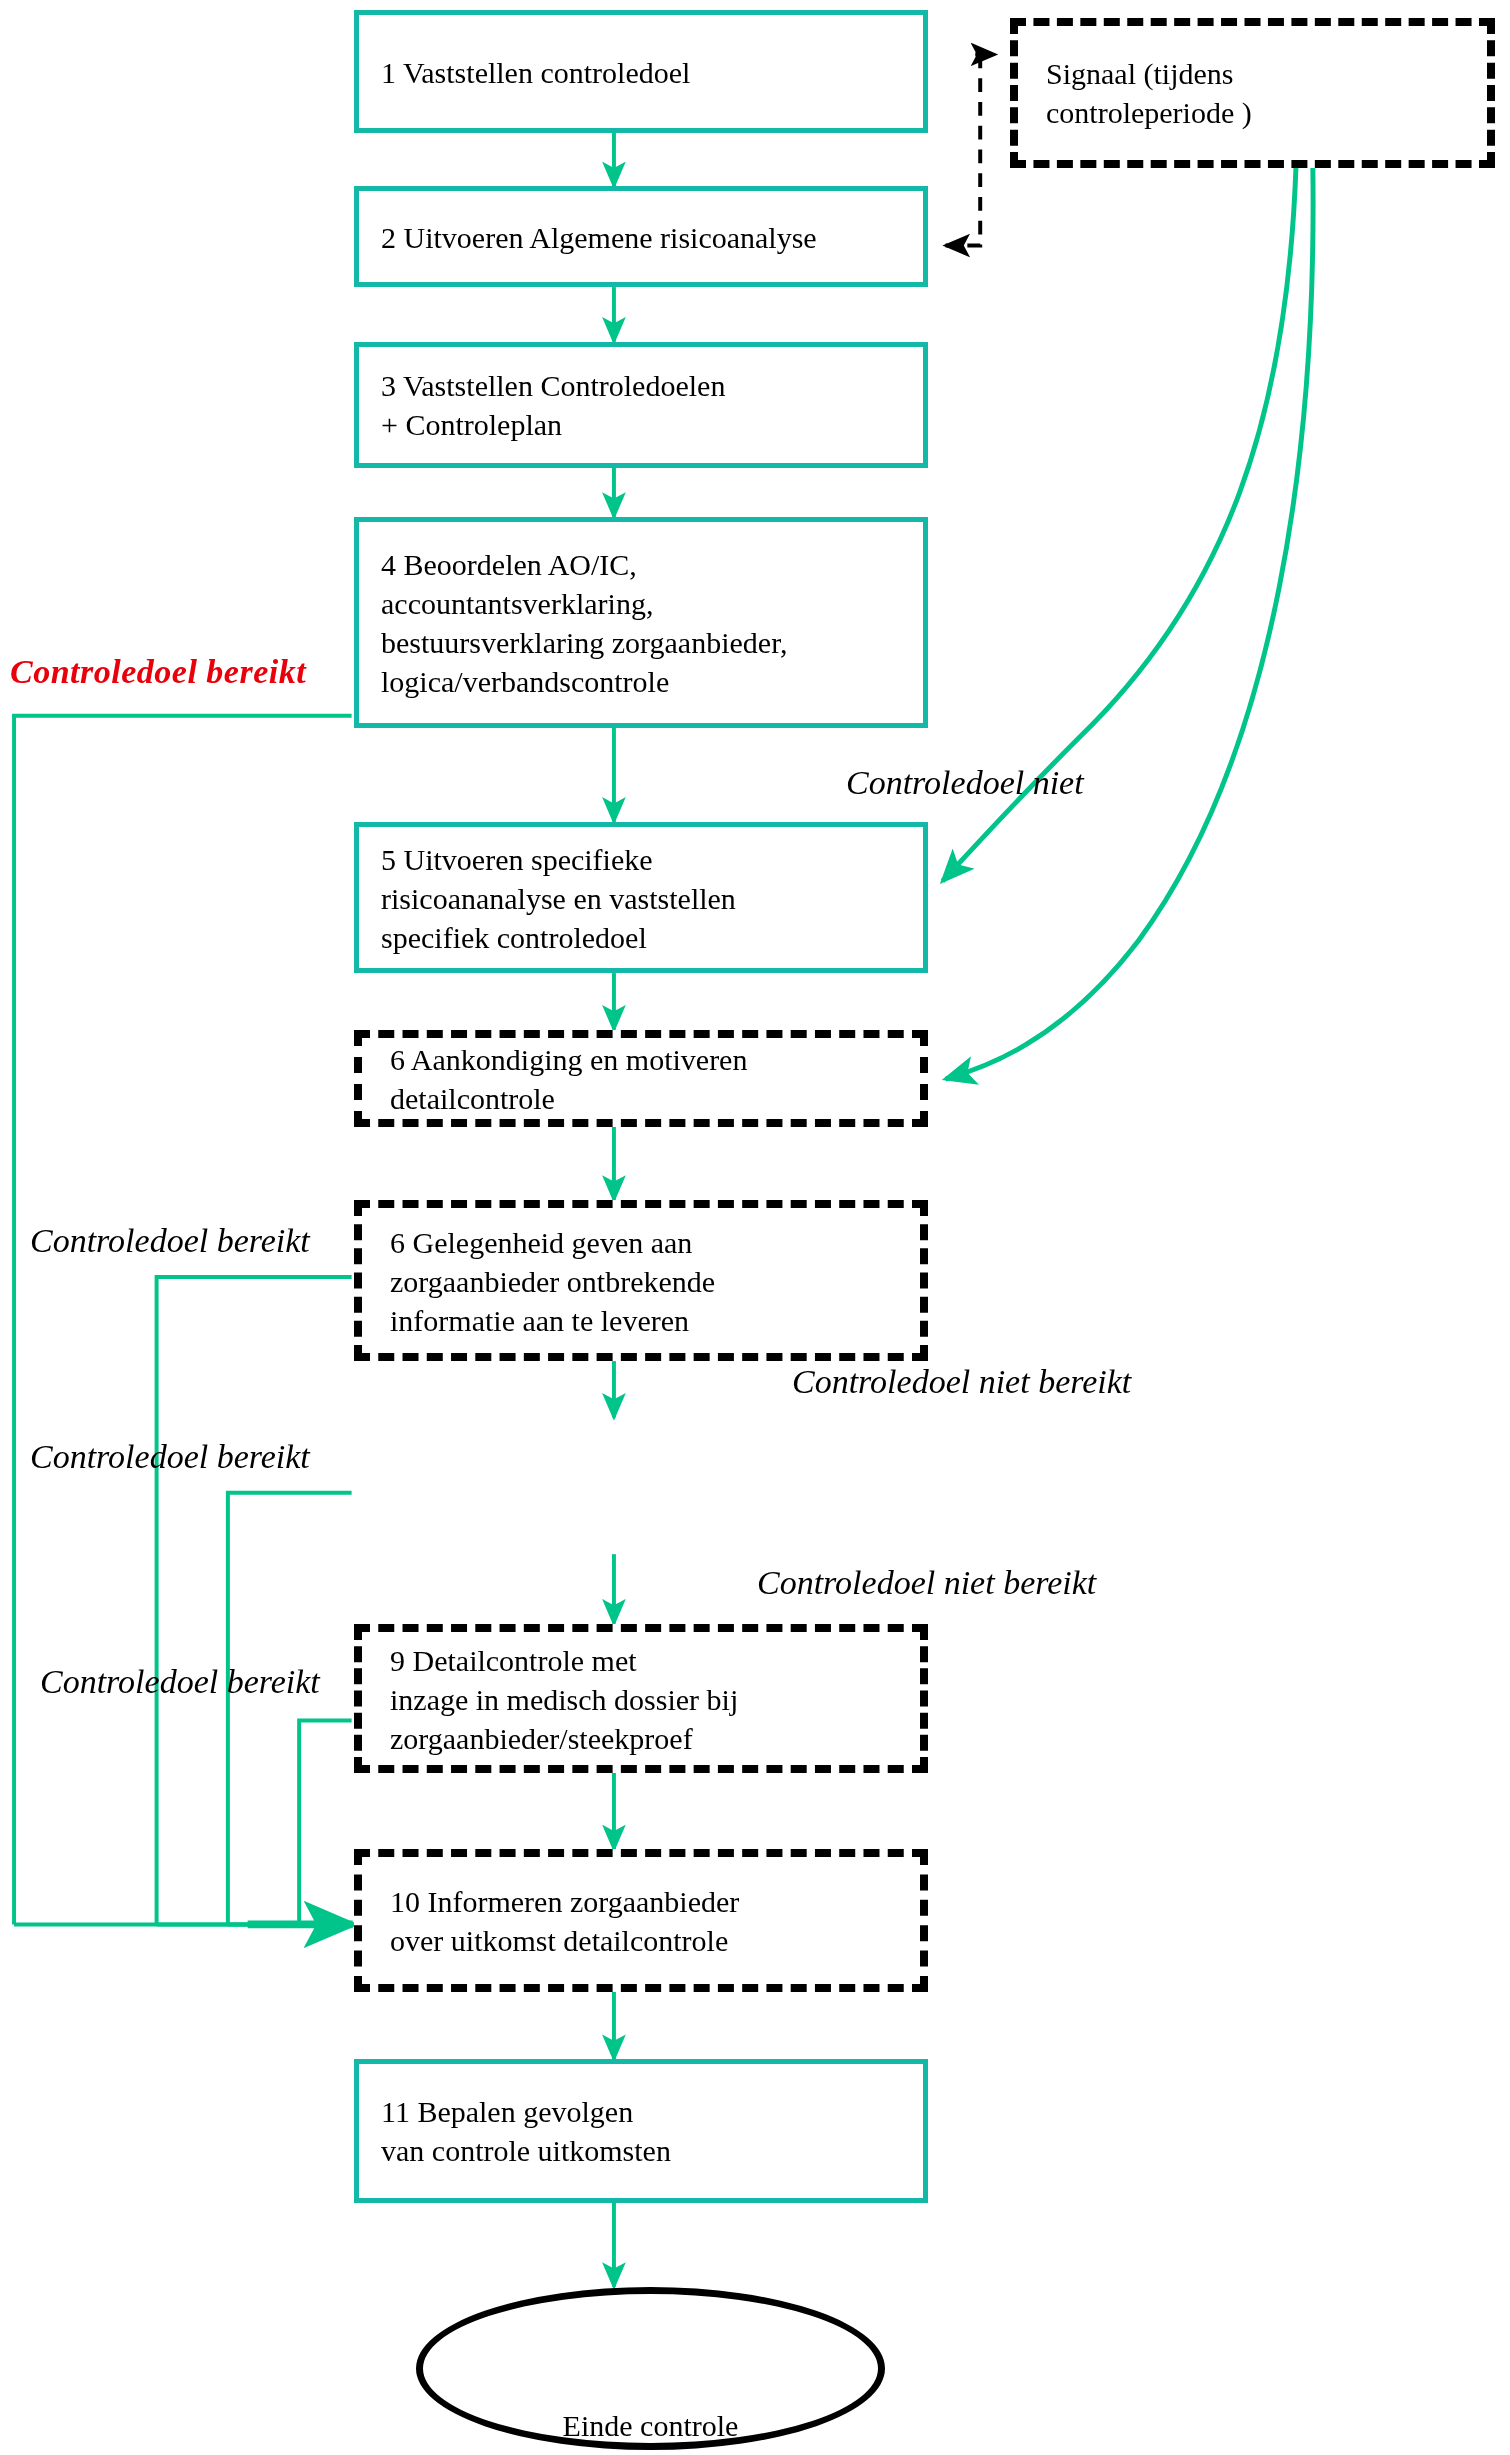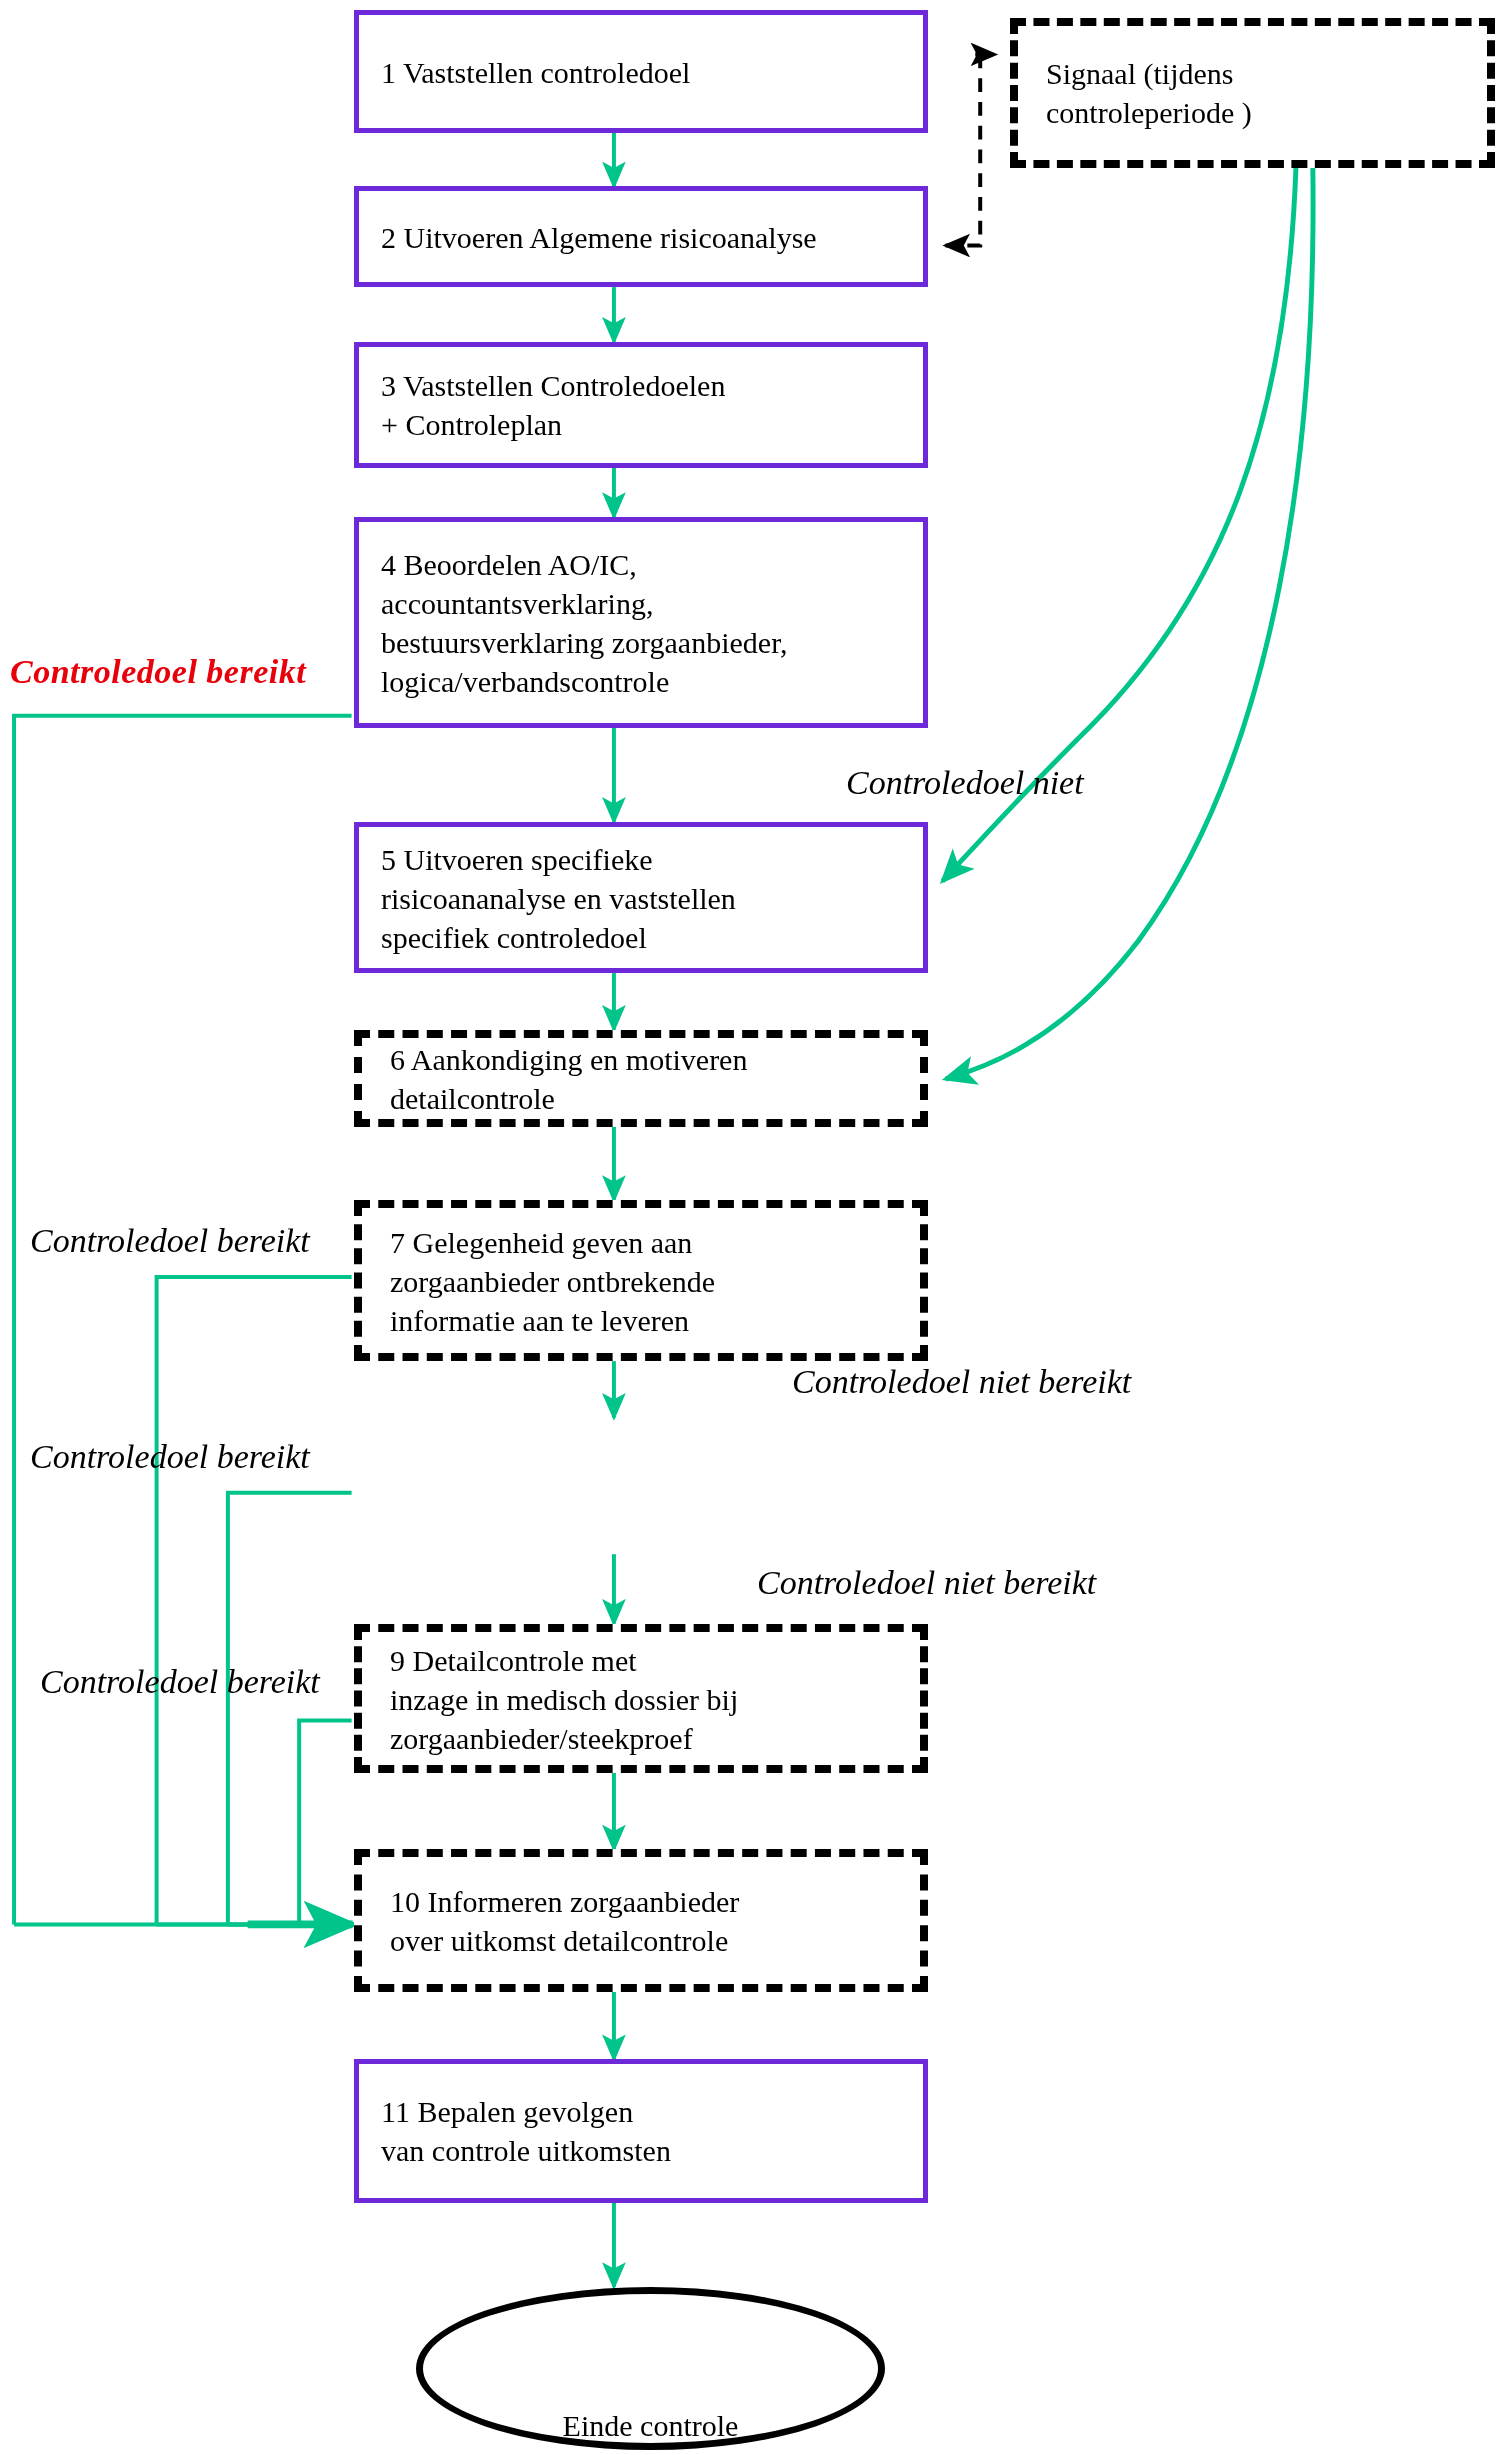--- a/index.html
+++ b/index.html
@@ -2,21 +2,21 @@
 <html><head>
 <meta charset="utf-8">
 <style>
   html,body{margin:0;padding:0;background:#ffffff;}
   body{width:1511px;height:2455px;position:relative;font-family:"Liberation Serif",serif;}
   #stage{position:absolute;left:0;top:0;width:1511px;height:2455px;overflow:hidden;background:#fff;}
 
   svg.layer{position:absolute;left:0;top:0;width:1511px;height:2455px;pointer-events:none;}
 
   .node{position:absolute;box-sizing:border-box;background:#ffffff;}
-  .node.solid{border:5px solid #6d28d9;}
+  .node.solid{border:5px solid #14b8a6;}
   .node.dashed{border:8px dashed #000;}
   .node .txt{
     position:absolute;left:22px;right:10px;top:50%;transform:translateY(-50%);
     font-size:30px;line-height:1.30;color:#000;font-family:"Liberation Serif",serif;
     white-space:pre-line;
   }
   .node.dashed .txt{left:28px;}
 
   .lbl{position:absolute;font-style:italic;font-size:34px;color:#000;
        font-family:"Liberation Serif",serif;white-space:nowrap;}
@@ -115,21 +115,21 @@
 risicoananalyse en vaststellen
 specifiek controledoel</div>
   </div>
 
   <div class="node dashed" style="left:354px;top:1030px;width:574px;height:97px;">
     <div class="txt">6 Aankondiging en  motiveren
 detailcontrole</div>
   </div>
 
   <div class="node dashed" style="left:354px;top:1200px;width:574px;height:161px;">
-    <div class="txt">7 Gelegenheid geven aan
+    <div class="txt">6 Gelegenheid geven aan
 zorgaanbieder ontbrekende
 informatie aan te leveren</div>
   </div>
 
 
   <div class="node dashed" style="left:354px;top:1624px;width:574px;height:149px;">
     <div class="txt">9 Detailcontrole met
 inzage in medisch dossier bij
 zorgaanbieder/steekproef</div>
   </div>

